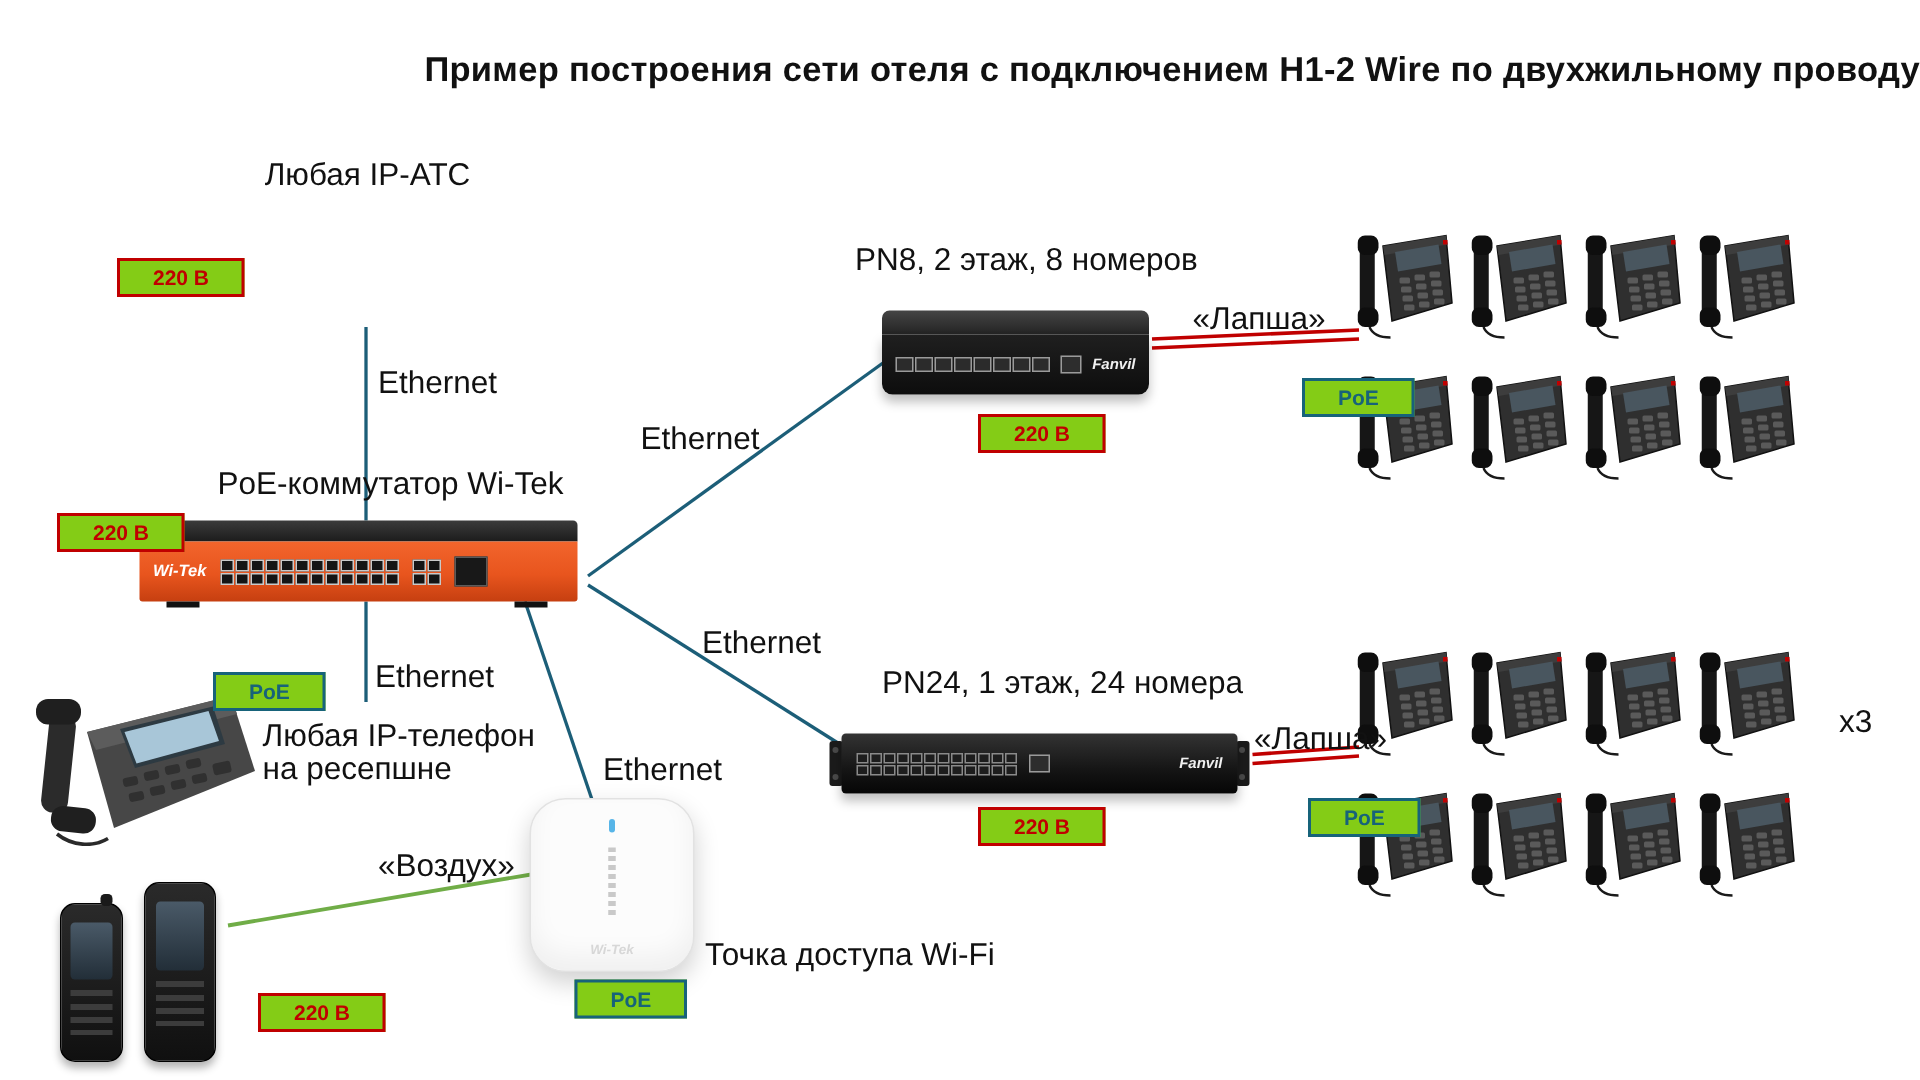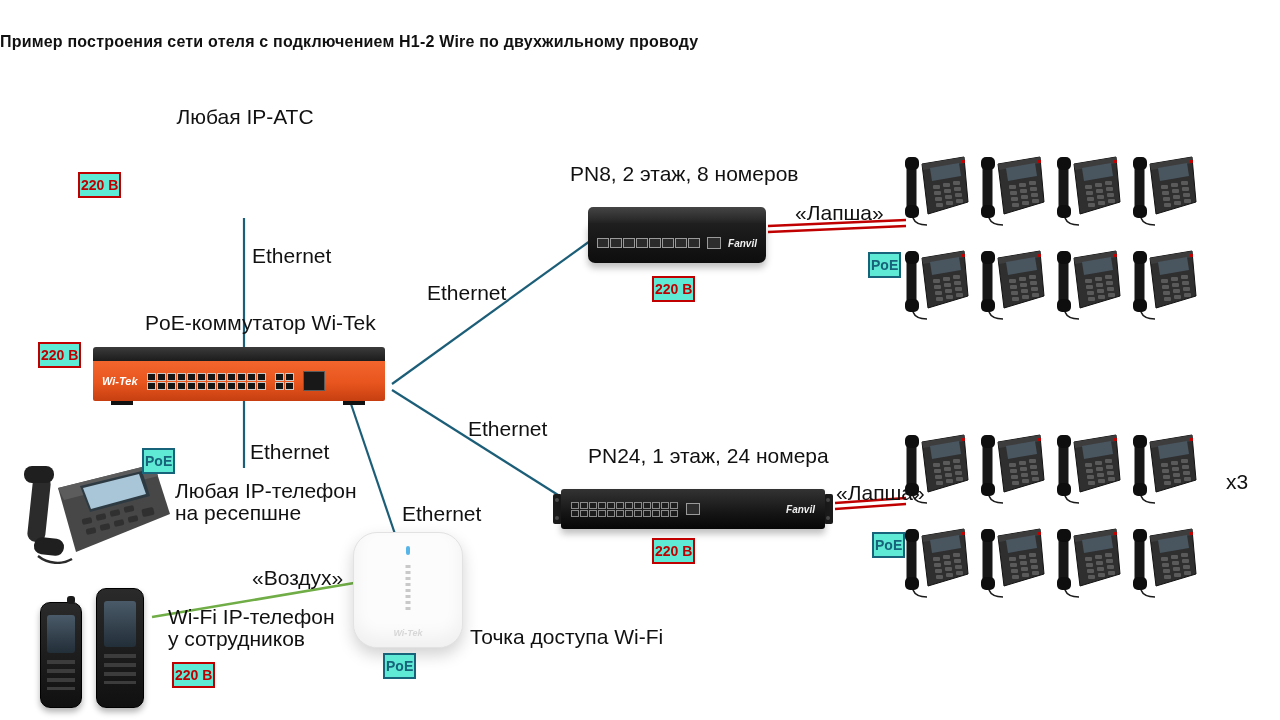--- a/index.html
+++ b/index.html
@@ -1,34 +1,34 @@
 <!DOCTYPE html>
 <html style="--line-teal: #1c5e78; --lapsha-red: #c00000; --vozduh-green: #70ad47; --badge-red: #c00000; --badge-teal: #17637a; --switch-orange: #e8551e;"><head>
 <meta charset="utf-8">
 <style>
   html,body{margin:0;padding:0;background:#fff;}
   #stage{
     position:relative;width:1280px;height:720px;background:#ffffff;overflow:hidden;
     font-family:"Liberation Sans",sans-serif;color:#111;
   }
   .title{
-    position:absolute;top:33px;left:0;width:100%;text-align:left;
-    font-size:16px;font-weight:700;letter-spacing:.2px;
+    position:absolute;top:33px;left:0;width:100%;text-align:right;
+    font-size:23px;font-weight:700;letter-spacing:.2px;
   }
   
   .wires{position:absolute;top:0;left:0;z-index:1;}
   .wire-teal{stroke:var(--line-teal);stroke-width:2.2;}
   .wire-red{stroke:var(--lapsha-red);stroke-width:2.4;}
   .wire-green{stroke:var(--vozduh-green);stroke-width:2.6;}
   
   .lbl{position:absolute;font-size:21px;color:#111;z-index:3;white-space:nowrap;}
   .lbl.center{text-align:center;}
   .badge{
-    position:absolute;z-index:4;background:#5eead4;font-weight:700;font-size:14px;
-    padding:2px 1px;line-height:18px;white-space:nowrap;
+    position:absolute;z-index:4;background:#84cc16;font-weight:700;font-size:14px;
+    padding:2px 22px;line-height:18px;white-space:nowrap;
   }
   .badge-red{border:2px solid var(--badge-red);color:var(--badge-red);}
   .badge-teal{border:2px solid var(--badge-teal);color:var(--badge-teal);}
   
   .dev{position:absolute;z-index:2;}
   .port-row{display:flex;gap:1px;}
   .port-dark{width:9px;height:8px;background:#141414;border:1px solid #c9c9c9;box-sizing:border-box;display:block;}
   .port-light{width:12px;height:10px;background:#2b2b2b;border:1px solid #9a9a9a;box-sizing:border-box;display:block;}
   .port-small{width:8px;height:7px;background:#1d1d1d;border:1px solid #8a8a8a;box-sizing:border-box;display:block;}
   
@@ -677,24 +677,20 @@
   <div class="dev handsets">
     <div class="handset handset-a">
       <div class="hs-screen"></div>
       <div class="hs-keys"></div>
     </div>
     <div class="handset handset-b">
       <div class="hs-screen"></div>
       <div class="hs-keys"></div>
     </div>
   </div>
-  <div class="lbl wifi-label" style="left:168px;top:606px;">
-    <div>Wi-Fi IP-телефон</div>
-    <div>у сотрудников</div>
-  </div>
   <div class="badge badge-red" style="left:172px;top:662px;">220 В</div>
   <div class="lbl" style="left:252px;top:566px;">«Воздух»</div>
 
   <div class="dev ap">
     <div class="ap-led"></div>
     <div class="ap-vent"></div>
     <div class="ap-brand">Wi-Tek</div>
   </div>
   <div class="lbl" style="left:470px;top:625px;">Точка доступа Wi-Fi</div>
   <div class="badge badge-teal" style="left:383px;top:653px;">PoE</div>

